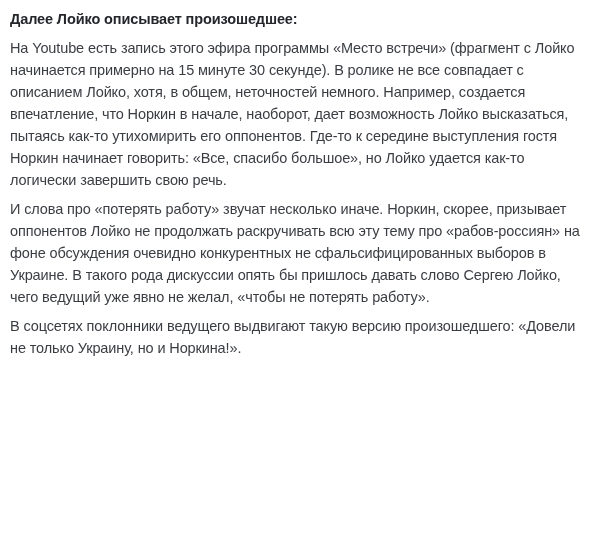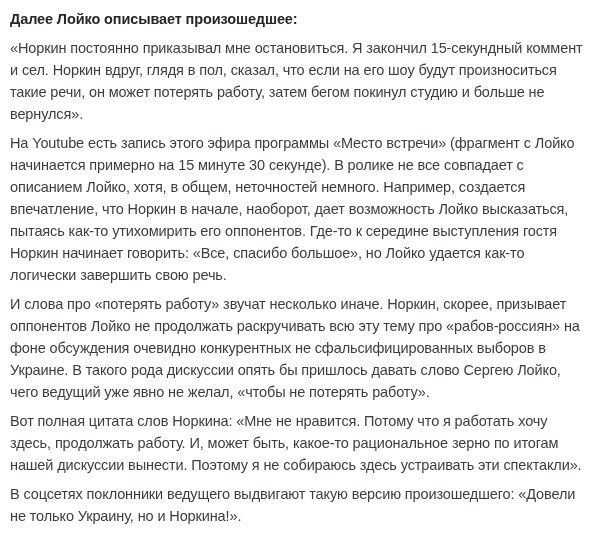--- a/index.html
+++ b/index.html
@@ -30,18 +30,16 @@
   .article p.heading {
     font-weight: 700;
     color: #23262b;
   }
 </style>
 </head>
 <body>
 
 <div class="article">
   <p class="heading">Далее Лойко описывает произошедшее:</p>
-  <p>«Норкин постоянно приказывал мне остановиться. Я закончил 15-секундный коммент и сел. Норкин вдруг, глядя в пол, сказал, что если на его шоу будут произноситься такие речи, он может потерять работу, затем бегом покинул студию и больше не вернулся».</p>
   <p>На Youtube есть запись этого эфира программы «Место встречи» (фрагмент с Лойко начинается примерно на 15 минуте 30 секунде). В ролике не все совпадает с описанием Лойко, хотя, в общем, неточностей немного. Например, создается впечатление, что Норкин в начале, наоборот, дает возможность Лойко высказаться, пытаясь как-то утихомирить его оппонентов. Где-то к середине выступления гостя Норкин начинает говорить: «Все, спасибо большое», но Лойко удается как-то логически завершить свою речь.</p>
   <p>И слова про «потерять работу» звучат несколько иначе. Норкин, скорее, призывает оппонентов Лойко не продолжать раскручивать всю эту тему про «рабов-россиян» на фоне обсуждения очевидно конкурентных не сфальсифицированных выборов в Украине. В такого рода дискуссии опять бы пришлось давать слово Сергею Лойко, чего ведущий уже явно не желал, «чтобы не потерять работу».</p>
-  <p>Вот полная цитата слов Норкина: «Мне не нравится. Потому что я работать хочу здесь, продолжать работу. И, может быть, какое-то рациональное зерно по итогам нашей дискуссии вынести. Поэтому я не собираюсь здесь устраивать эти спектакли».</p>
   <p>В соцсетях поклонники ведущего выдвигают такую версию произошедшего: «Довели не только Украину, но и Норкина!».</p>
 </div>
 
 </body></html>

